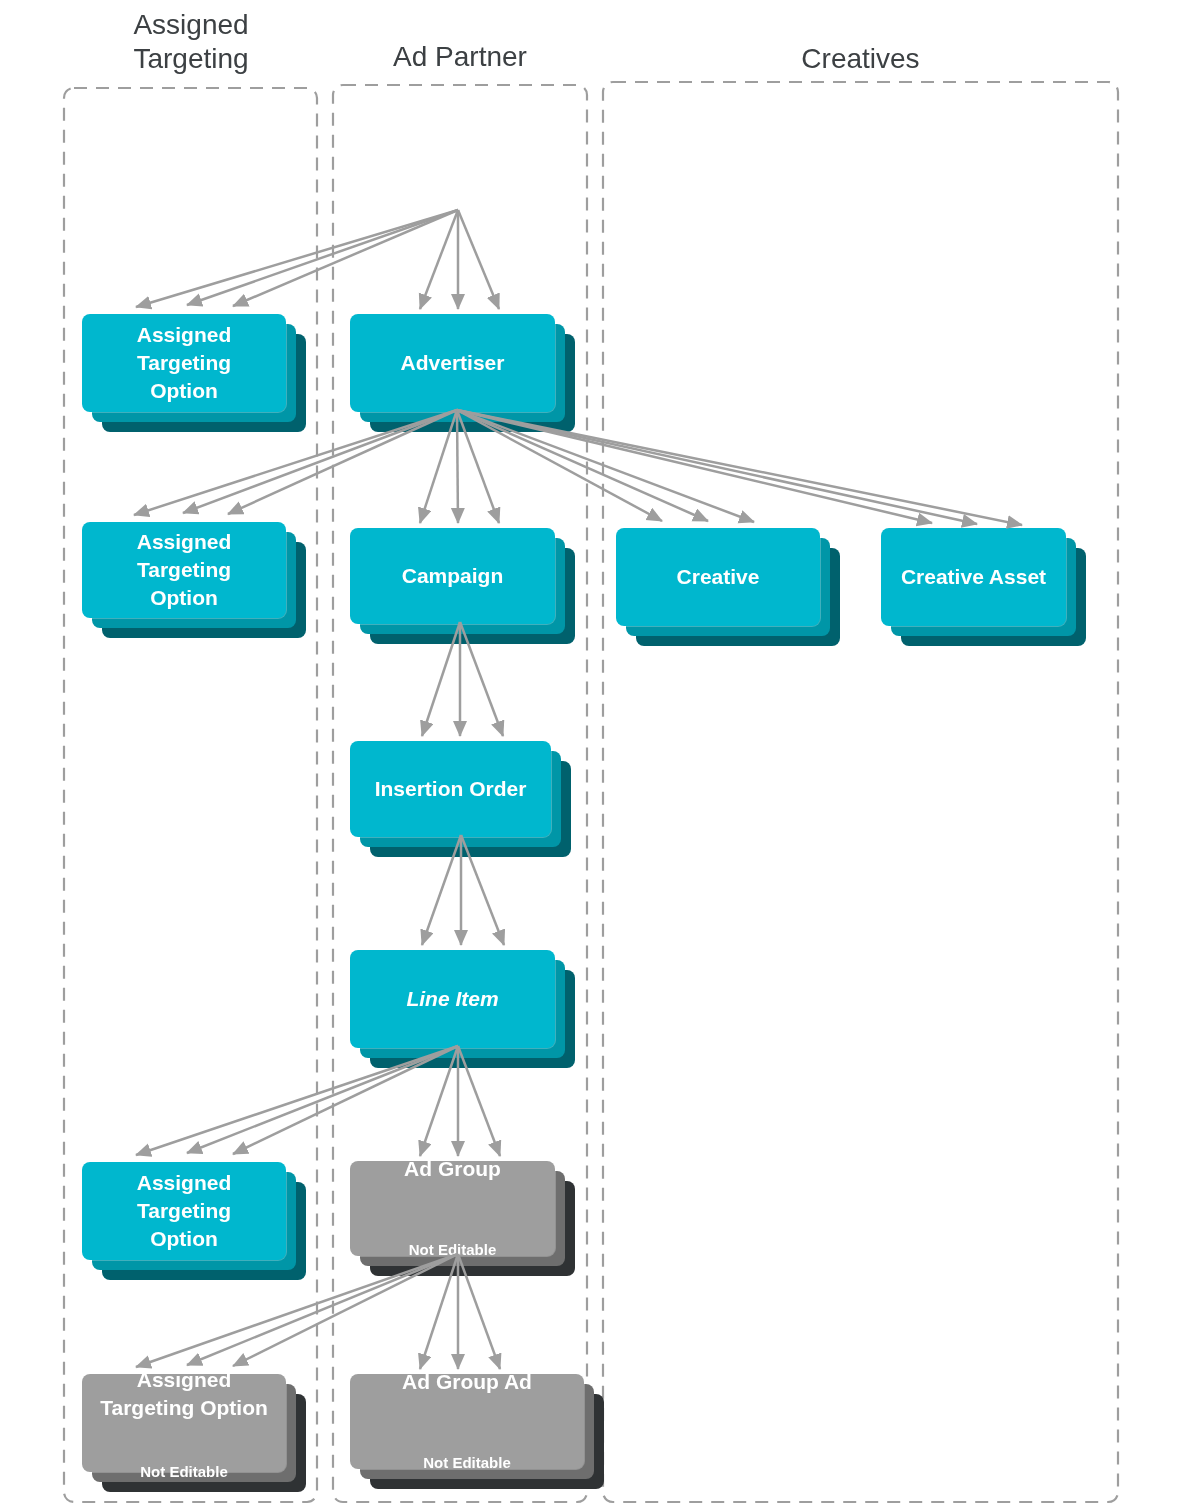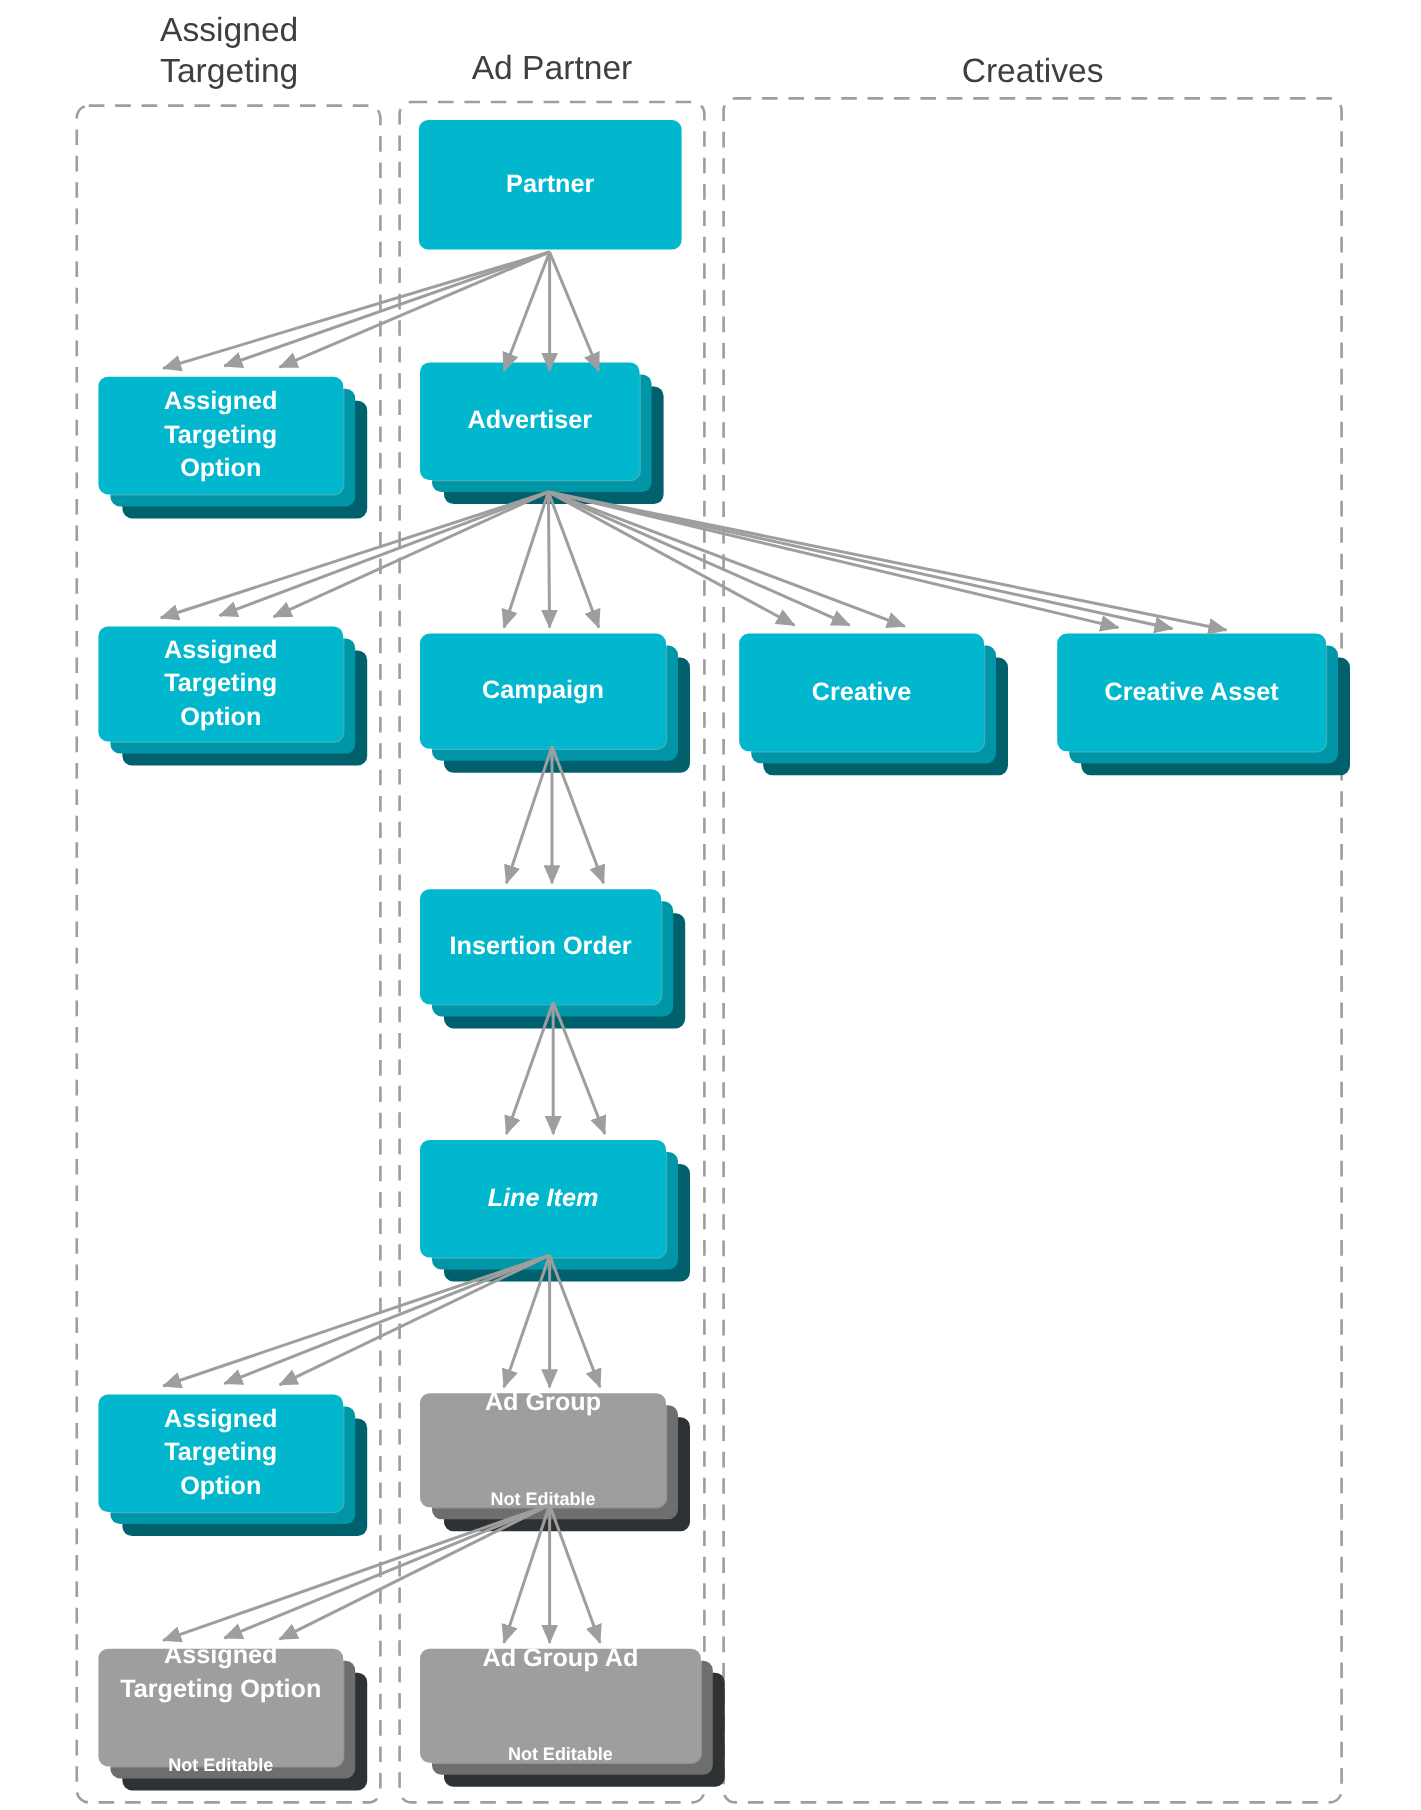--- a/index.html
+++ b/index.html
@@ -127,35 +127,30 @@
         <line x1="458" y1="1254" x2="187" y2="1365" class="edge-line" marker-end="url(#arrowhead)"></line>
         <line x1="458" y1="1254" x2="233" y2="1366" class="edge-line" marker-end="url(#arrowhead)"></line>
       </g>
       <g>
         <line x1="458" y1="1254" x2="420" y2="1369" class="edge-line" marker-end="url(#arrowhead)"></line>
         <line x1="458" y1="1254" x2="458" y2="1369" class="edge-line" marker-end="url(#arrowhead)"></line>
         <line x1="458" y1="1254" x2="500" y2="1369" class="edge-line" marker-end="url(#arrowhead)"></line>
       </g>
     </svg>
 
-<div class="node teal" style="left: 349px; top: 100px; width: 219px; height: 108px;">
-      <div class="layer main">
-        <div class="label">Partner</div>
-      </div>
-    </div>
     <div class="node teal" style="left: 82px; top: 314px; width: 204px; height: 98px;">
       <div class="layer l3"></div>
       <div class="layer l2"></div>
       <div class="layer main">
         <div class="label">Assigned
 Targeting
 Option</div>
       </div>
     </div>
-    <div class="node teal" style="left: 350px; top: 302px; width: 183px; height: 98px;">
+    <div class="node teal" style="left: 350px; top: 314px; width: 205px; height: 98px;">
       <div class="layer l3"></div>
       <div class="layer l2"></div>
       <div class="layer main">
         <div class="label">Advertiser</div>
       </div>
     </div>
     <div class="node teal" style="left: 82px; top: 522px; width: 204px; height: 96px;">
       <div class="layer l3"></div>
       <div class="layer l2"></div>
       <div class="layer main">
@@ -171,21 +166,21 @@
         <div class="label">Campaign</div>
       </div>
     </div>
     <div class="node teal" style="left: 616px; top: 528px; width: 204px; height: 98px;">
       <div class="layer l3"></div>
       <div class="layer l2"></div>
       <div class="layer main">
         <div class="label">Creative</div>
       </div>
     </div>
-    <div class="node teal" style="left: 881px; top: 528px; width: 224px; height: 98px;">
+    <div class="node teal" style="left: 881px; top: 528px; width: 185px; height: 98px;">
       <div class="layer l3"></div>
       <div class="layer l2"></div>
       <div class="layer main">
         <div class="label">Creative Asset</div>
       </div>
     </div>
     <div class="node teal" style="left: 350px; top: 741px; width: 201px; height: 96px;">
       <div class="layer l3"></div>
       <div class="layer l2"></div>
       <div class="layer main">

